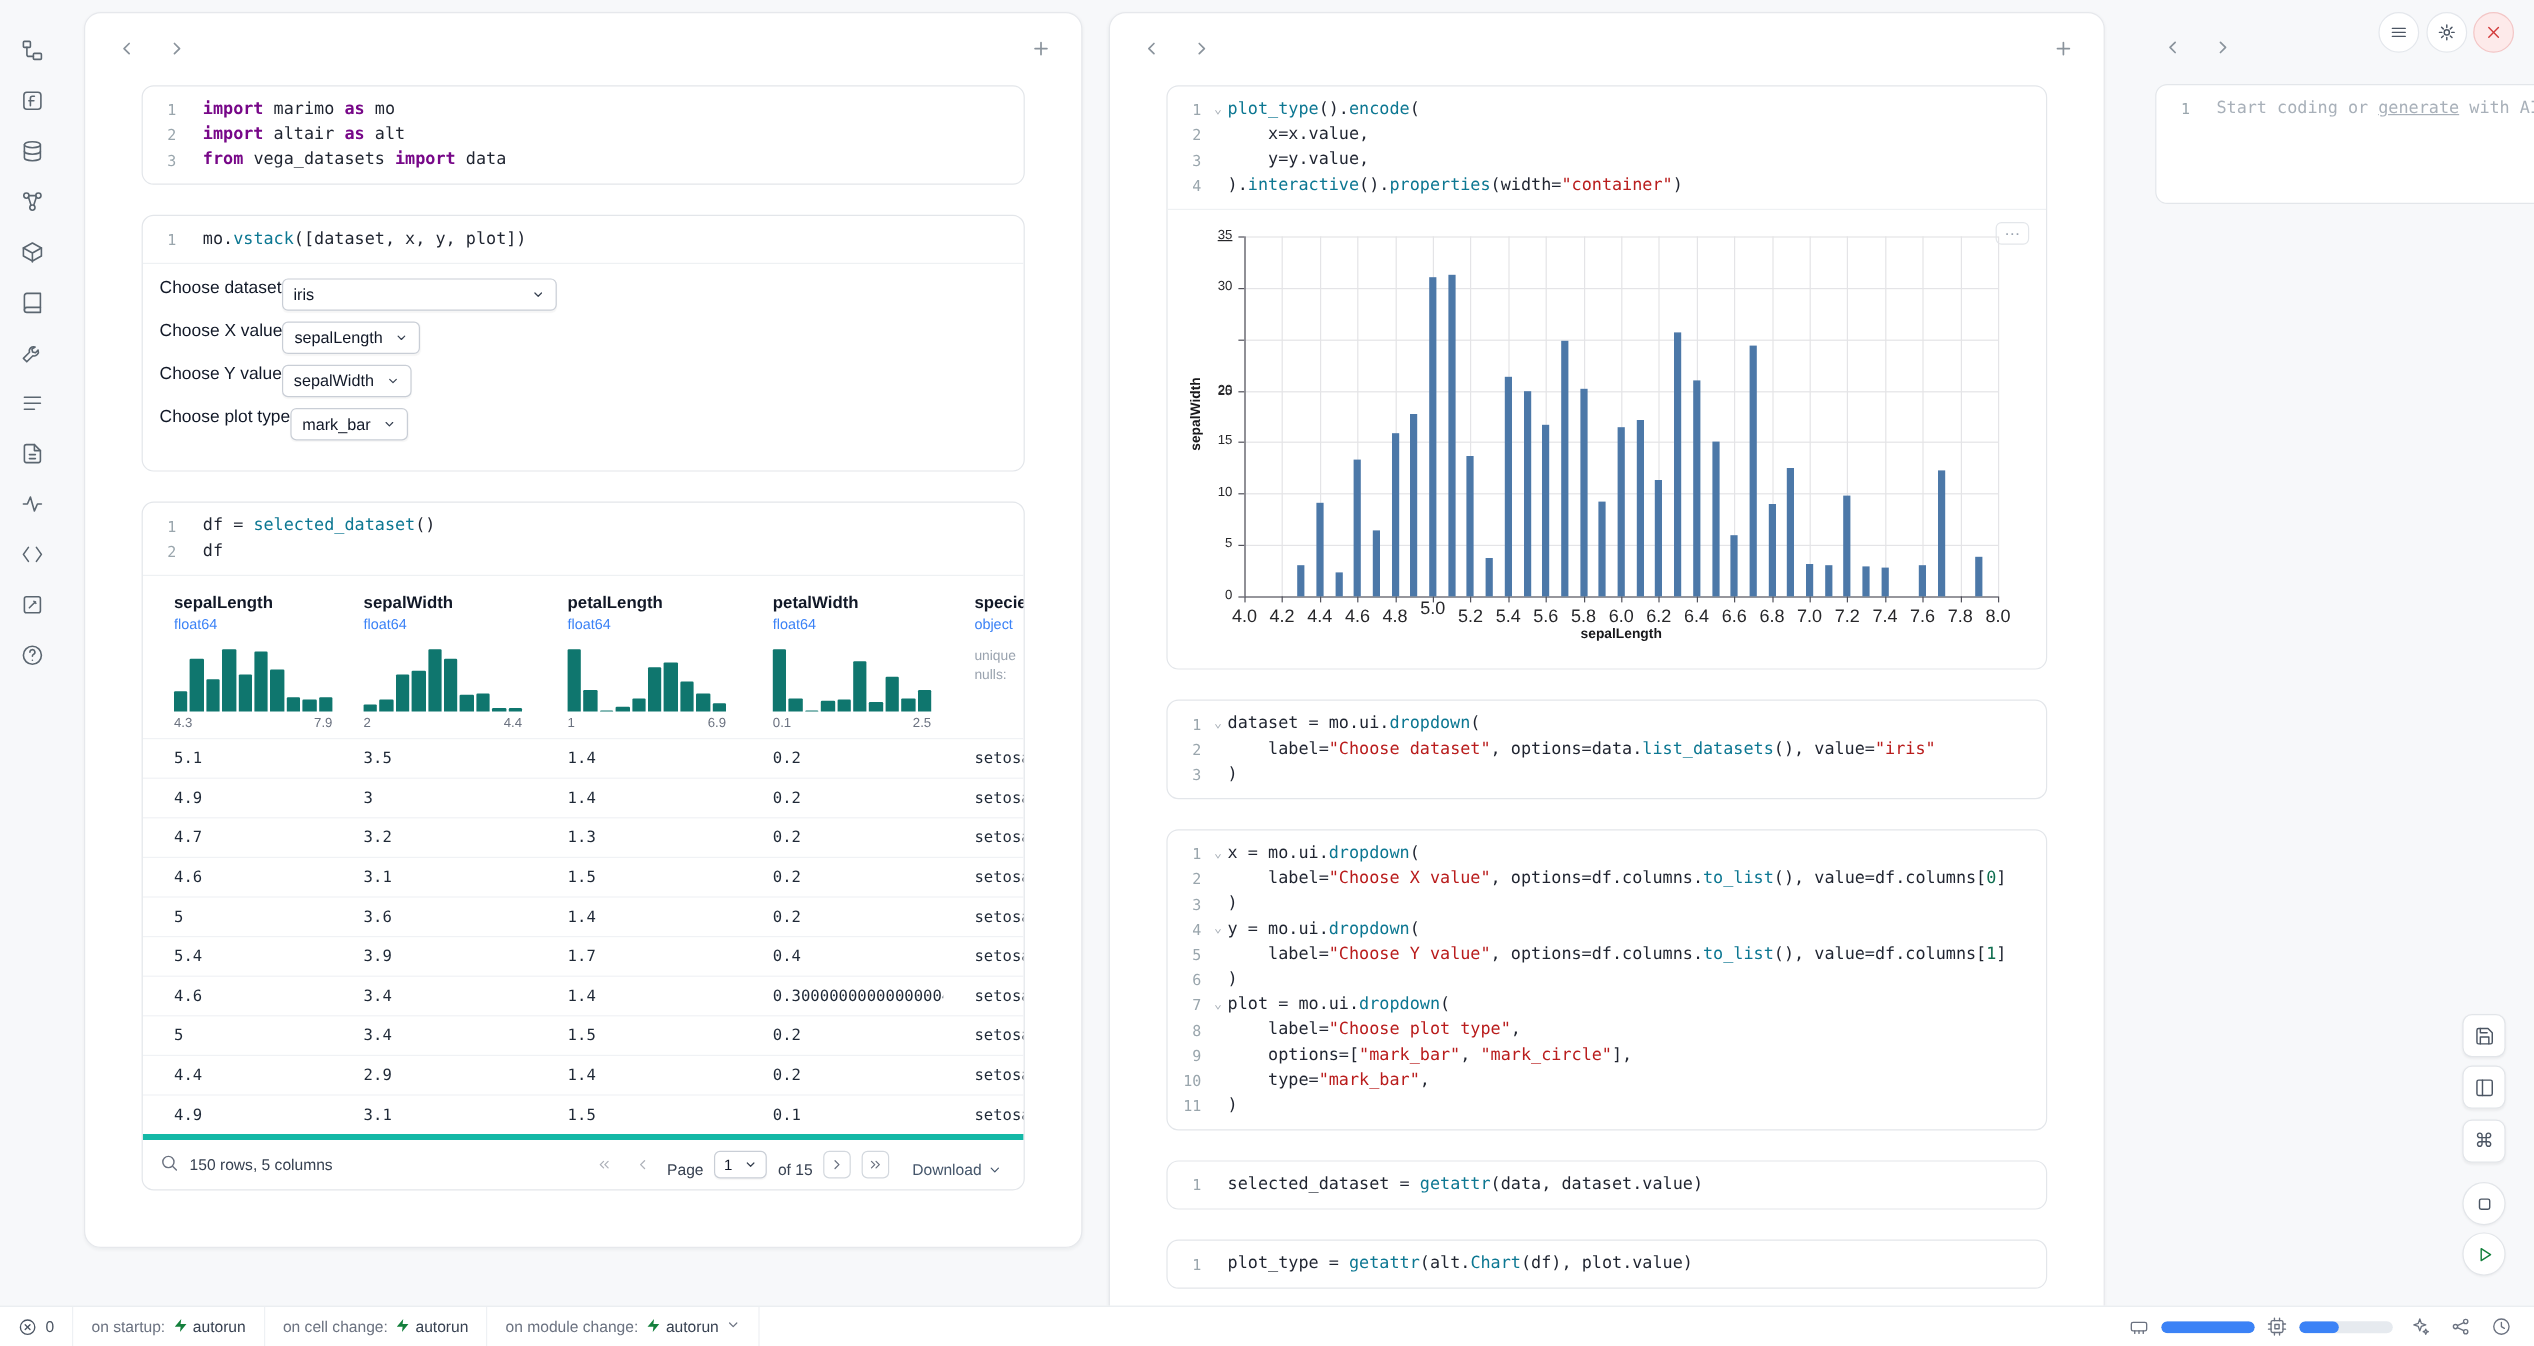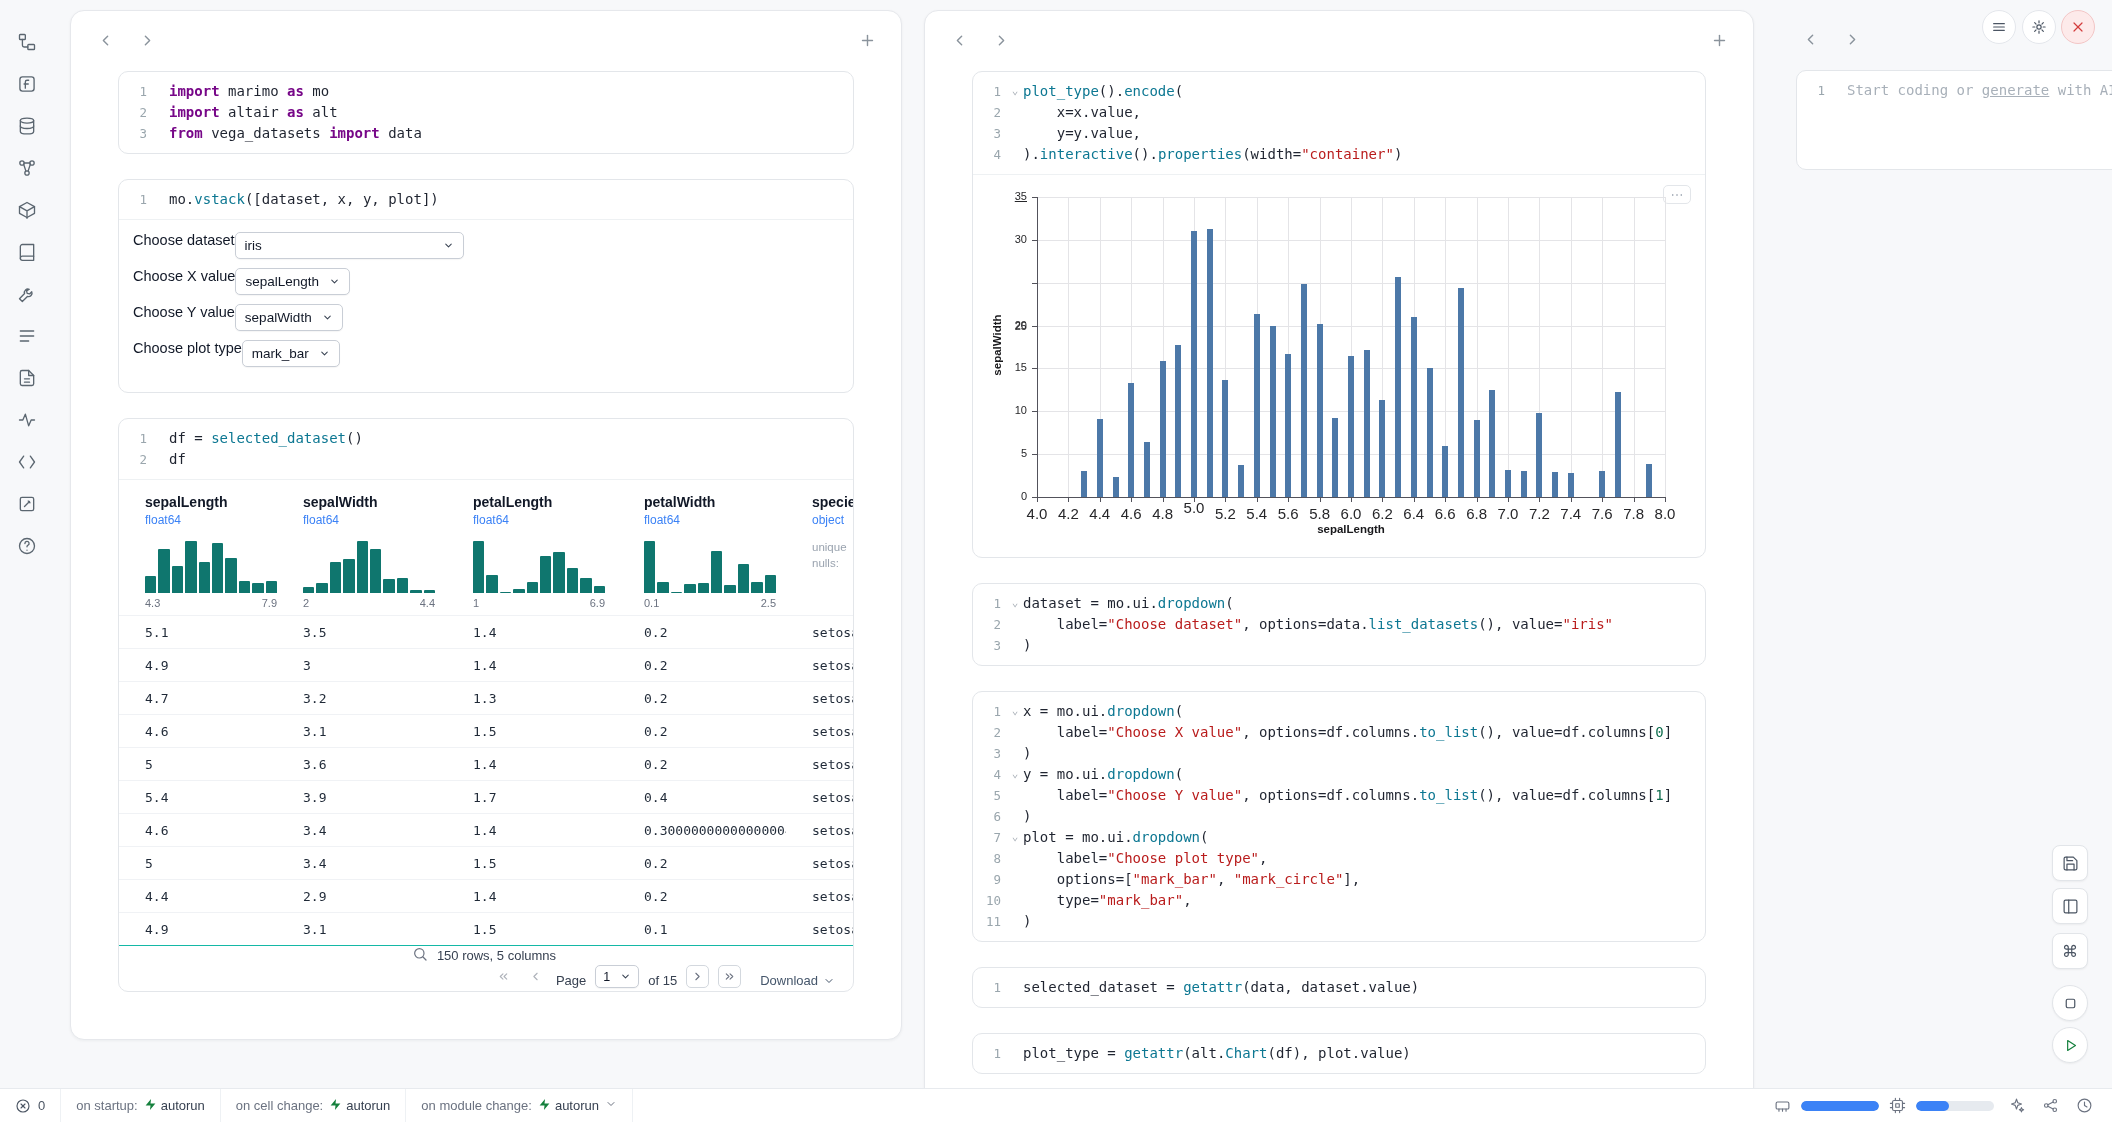--- a/index.html
+++ b/index.html
@@ -55,21 +55,21 @@
   .th { flex:none; padding-left:26px; }
   .c0{width:158px;} .c1{width:170px;} .c2{width:171px;} .c3{width:168px;} .c4{width:200px;}
   .th-name { font-weight:700; font-size:14px; color:#111827; }
   .th-type { font-size:12px; color:#3b82f6; margin-top:3px; }
   .hist { position:relative; height:56px; width:132px; margin-top:10px; display:flex; align-items:flex-end; gap:2px; }
   .hist .hb { flex:1; background:#0f766e; border-radius:1px 1px 0 0; }
   .hist-range { display:flex; justify-content:space-between; width:132px; font-size:11px; color:#6b7280; margin-top:4px; }
   .col-stats { margin-top:12px; font-size:11.5px; color:#9aa3af; line-height:16px; }
   .tr { display:flex; border-top:1px solid #f0f2f5; height:33px; align-items:center; }
   .td { flex:none; padding-left:26px; font-family:"DejaVu Sans Mono", monospace; font-size:13px; color:#1f2937; white-space:nowrap; overflow:hidden; }
-  .tbl-footer { display:flex; align-items:center; height:46px; border-top:1px solid #14b8a6; padding:0 18px 0 14px; font-size:13px; color:#374151;flex-direction:column; }
+  .tbl-footer { display:flex; align-items:center; height:46px; border-top:5px solid #14b8a6; padding:0 18px 0 14px; font-size:13px; color:#374151; }
   .tbl-footer .f-left { display:flex; align-items:center; gap:9px; }
   .tbl-footer .f-right { margin-left:auto; display:flex; align-items:flex-end; gap:9px; }
   .search-ic svg { width:16px; height:16px; stroke:#6b7280; fill:none; stroke-width:1.8; stroke-linecap:round; }
   .pg-btn { width:23px; height:23px; border:none; background:none; border-radius:5px; display:flex; align-items:center; justify-content:center; color:#6b7280; cursor:pointer; }
   .pg-btn svg { width:13px; height:13px; stroke:#6b7280; fill:none; stroke-width:2; stroke-linecap:round; stroke-linejoin:round; }
   .pg-btn.boxed { border:1px solid #d3d8de; background:#fff; }
   .pg-btn.dis { opacity:.55; }
   .pg-sel { height:23px; padding:0 7px; font-size:12.5px; }
   .dl-btn { display:flex; align-items:center; gap:5px; border:none; background:none; font-size:13px; color:#45566b; cursor:pointer; margin-left:10px; }
   .dl-btn svg { width:12px; height:12px; stroke:#45566b; fill:none; stroke-width:2; stroke-linecap:round; stroke-linejoin:round; }

